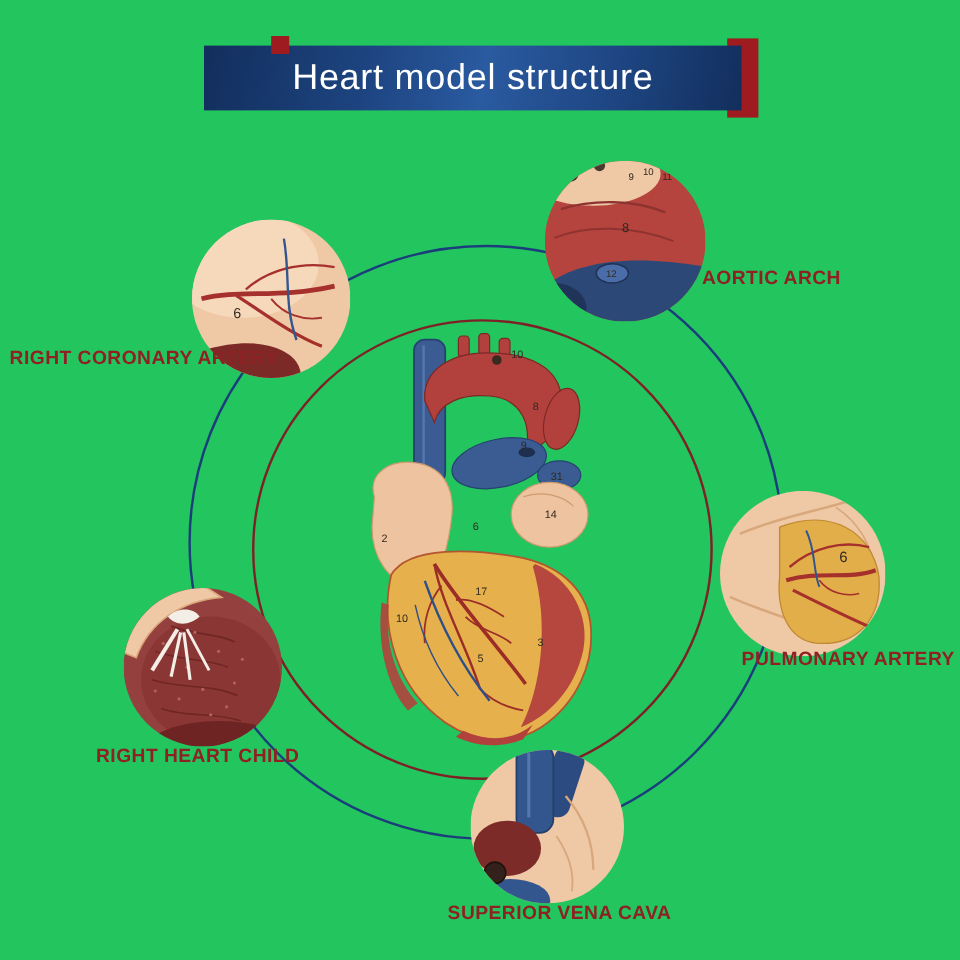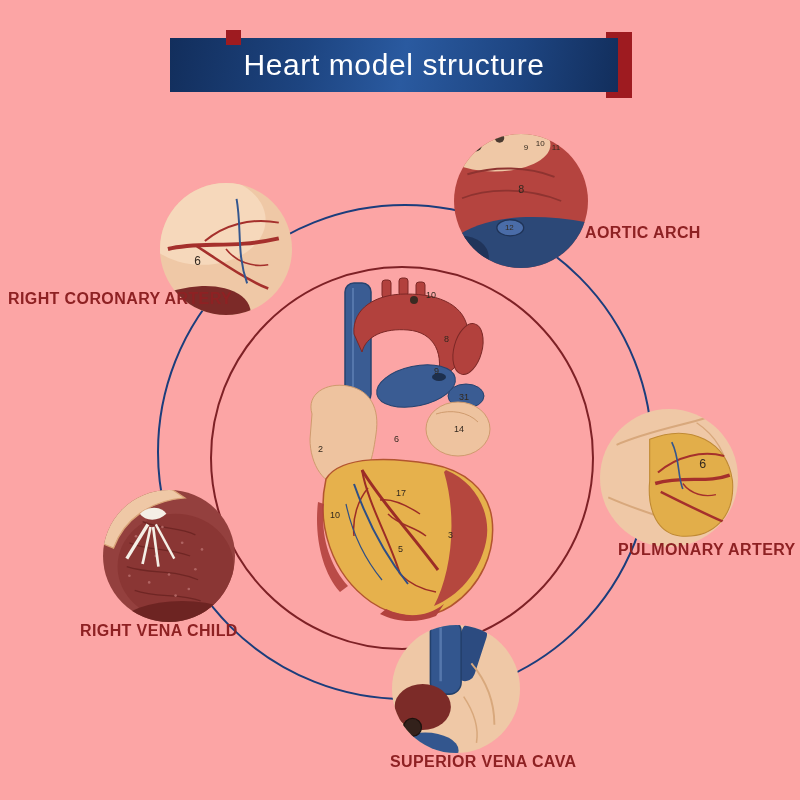--- a/index.html
+++ b/index.html
@@ -1,18 +1,18 @@
 <!DOCTYPE html>
 <html><head>
 <meta charset="utf-8">
 <style>
   html,body { margin:0; padding:0; background:#ffffff; }
   .page {
     position:relative; width:800px; height:800px; overflow:hidden;
-    font-family:"Liberation Sans", sans-serif; background:#fca5a5;
+    font-family:"Liberation Sans", sans-serif; background:#22c55e;
   }
   
   .banner {
     position:absolute; left:170px; top:38px; width:448px; height:54px;
     background:linear-gradient(100deg,#122e5c 0%,#1d4480 30%,#2a5aa0 52%,#1d4480 78%,#122e5c 100%);
     display:flex; align-items:center; justify-content:center; z-index:4;
   }
   .banner-title {
     margin:0; color:#ffffff; font-size:30px; font-weight:500; letter-spacing:.6px;
   }
@@ -43,21 +43,21 @@
   .co-svc   { left:392px; top:625px; width:128px; height:128px; }
   
   .callout-label {
     position:absolute; color:#8e2123; font-size:16px; font-weight:600;
     letter-spacing:.4px; white-space:nowrap; z-index:5;
   }
   .label-rca    { left:8px;   top:290px;text-align:right; }
   .label-aortic { left:585px; top:224px; }
   .label-pa     { left:618px; top:541px; }
   .label-rhc    { left:80px;  top:622px; }
-  .label-svc    { left:373px; top:753px;margin-left:17px; }
+  .label-svc    { left:373px; top:753px; }
   
   text.num { font-family:"Liberation Sans", sans-serif; fill:#33291f; }
 </style>
 </head>
 <body>
 
 <div class="page">
 
   <div class="banner-accent-left"></div>
   <div class="banner-accent-right"></div>
@@ -236,16 +236,16 @@
       <g fill="none">
         <path d="M62,30 C74,44 80,60 80,78" stroke="#d8a87c" stroke-width="1.5"></path>
         <path d="M56,56 C64,68 68,80 66,92" stroke="#d8a87c" stroke-width="1.2"></path>
       </g>
     </svg>
   </div>
 
   <div class="callout-label label-rca">RIGHT CORONARY ARTERY</div>
   <div class="callout-label label-aortic">AORTIC ARCH</div>
   <div class="callout-label label-pa">PULMONARY ARTERY</div>
-  <div class="callout-label label-rhc">RIGHT VENA CHILD</div>
+  <div class="callout-label label-rhc">RIGHT HEART CHILD</div>
   <div class="callout-label label-svc">SUPERIOR VENA CAVA</div>
 
 </div>
 
 </body></html>

